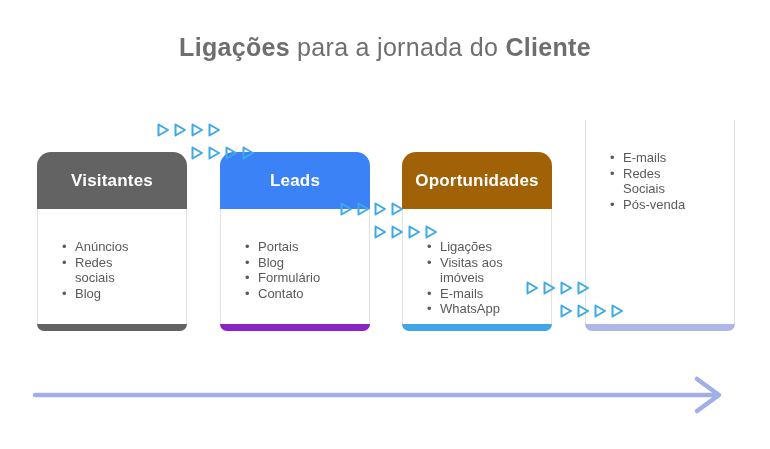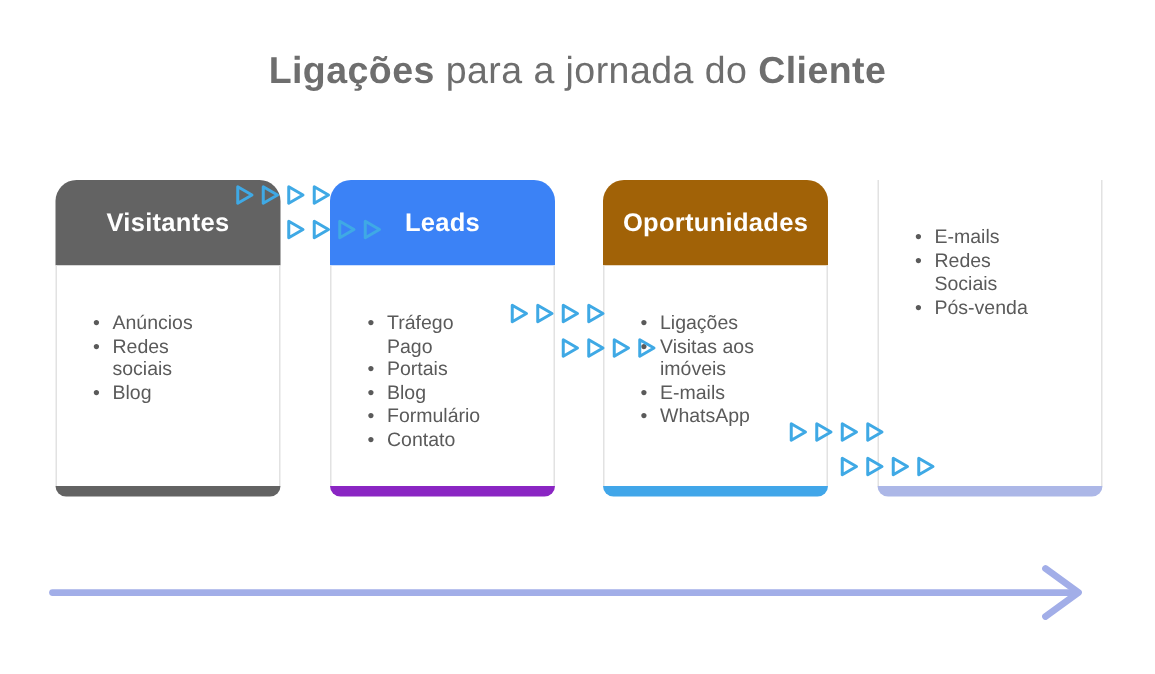--- a/index.html
+++ b/index.html
@@ -11,21 +11,21 @@
     position:absolute;top:33px;left:0;width:770px;margin:0;
     text-align:center;font-size:25px;font-weight:400;letter-spacing:0.3px;
   }
   .title .b{font-weight:700;}
   .card{
     position:absolute;top:120px;width:150px;height:211px;border-radius:14px;
     display:flex;flex-direction:column;
   }
   .card-header{
     height:57px;border-radius:14px 14px 0 0;flex:0 0 auto;
-    display:flex;align-items:center;justify-content:center;
+    display:flex;align-items:center;justify-content:center;margin-top:32px;
   }
   .card-header .card-label{
     color:#ffffff;font-weight:700;font-size:17px;letter-spacing:0.2px;
   }
   .card-body{
     flex:1 1 auto;background:#ffffff;
     border-left:1px solid #e2e2e2;border-right:1px solid #e2e2e2;
     padding:30px 34px 0 24px;box-sizing:border-box;
   }
   .card-footer{height:7px;border-radius:0 0 14px 14px;flex:0 0 auto;}
@@ -69,21 +69,20 @@
     </div>
     <div class="card-footer" style="background-color: rgb(99, 99, 99);"></div>
   </section>
 
   <section class="card" style="left:220px">
     <div class="card-header" style="background-color: #3b82f6;">
       <span class="card-label">Leads</span>
     </div>
     <div class="card-body">
       <ul class="items">
-          <li>Tráfego Pago</li>
           <li>Portais</li>
           <li>Blog</li>
           <li>Formulário</li>
           <li>Contato</li>
         </ul>
     </div>
     <div class="card-footer" style="background-color: rgb(138, 37, 195);"></div>
   </section>
 
   <section class="card" style="left:402px">

